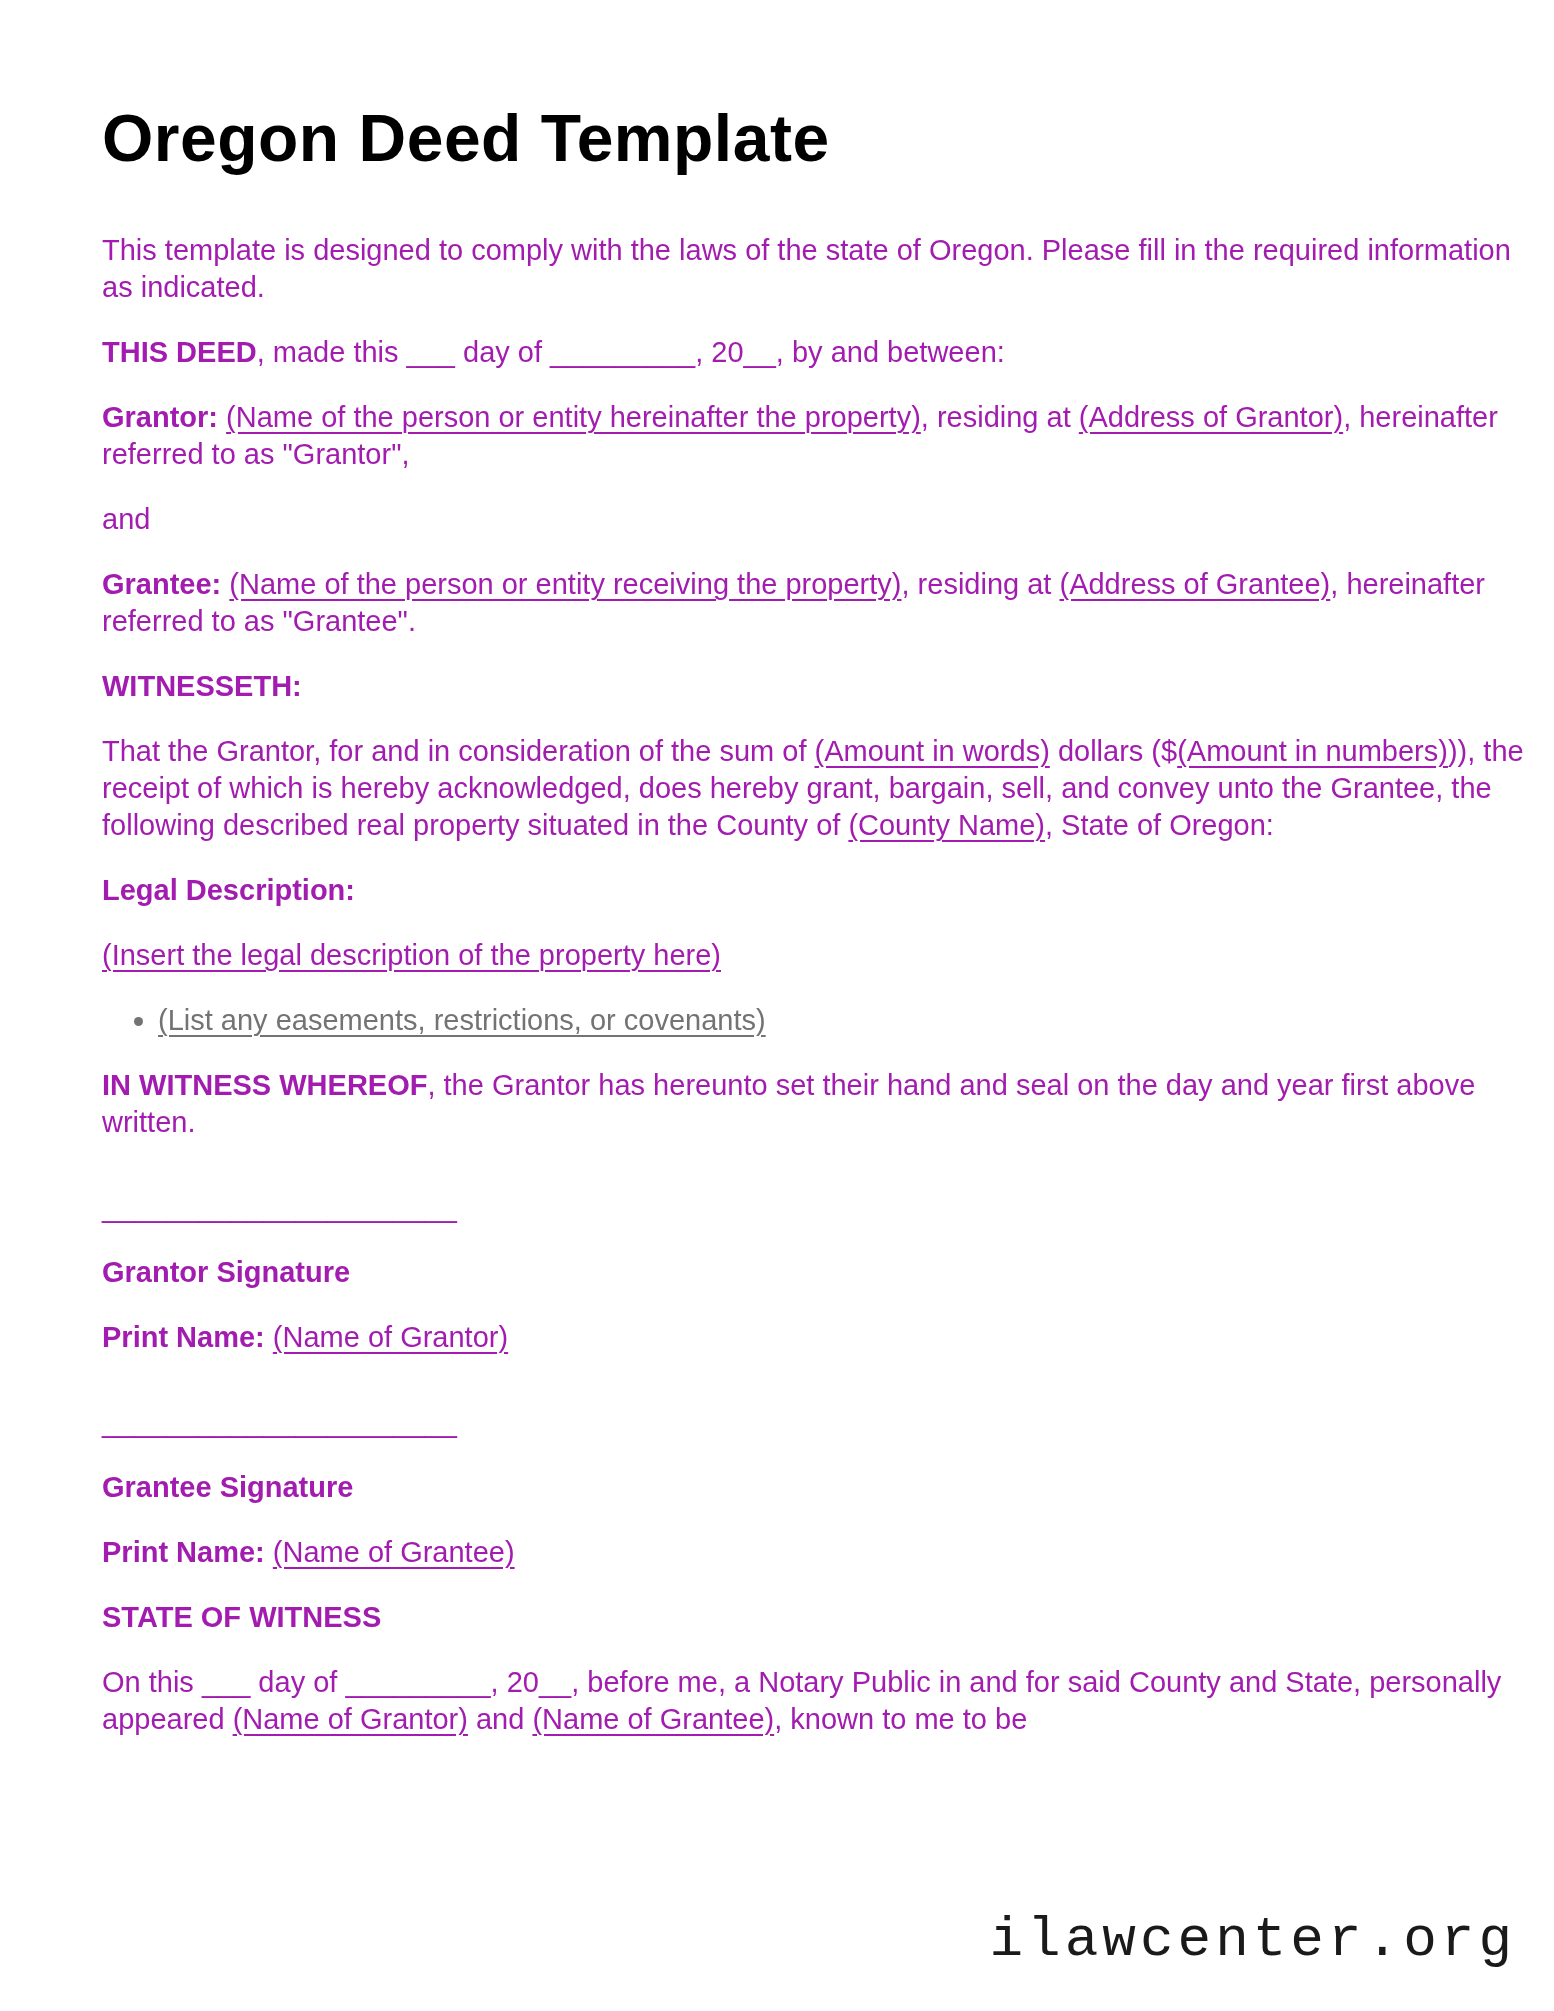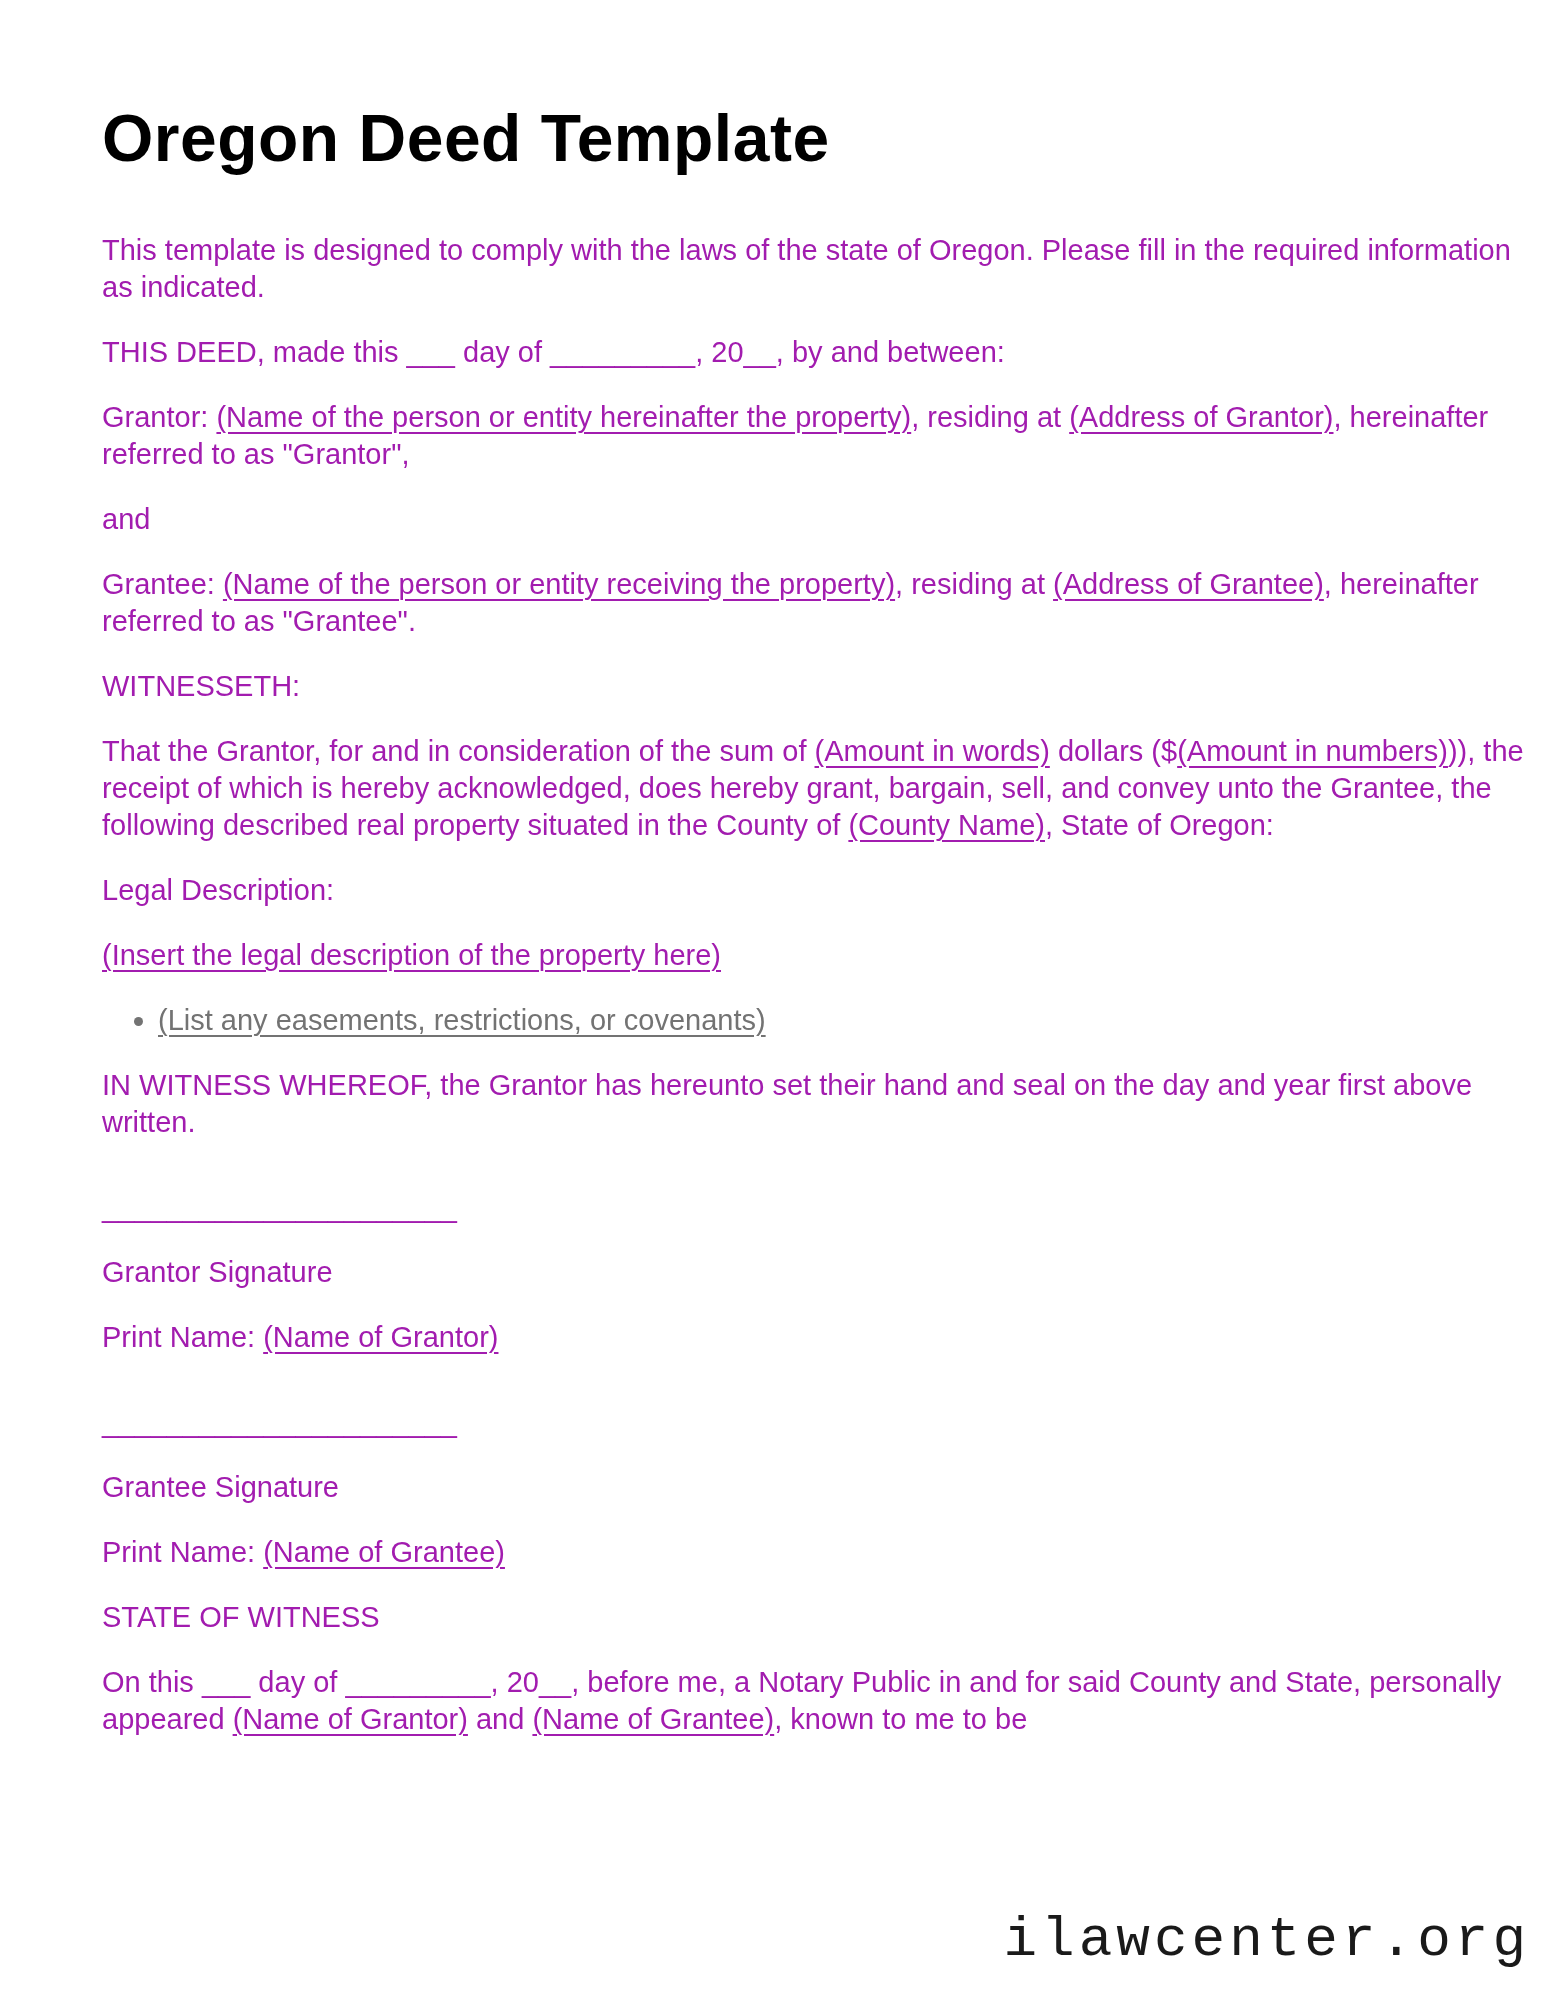--- a/index.html
+++ b/index.html
@@ -24,21 +24,21 @@
     letter-spacing: 0.5px;
     margin: 0 0 56px 0;
     color: #000000;
   }
   .deed-body p {
     font-size: 29px;
     line-height: 37px;
     margin: 28px 0;
     color: #a21caf;
   }
-  .deed-body strong { font-weight: 400; }
+  .deed-body strong { font-weight: 700; }
   .deed-body .u {
     text-decoration: underline;
     text-decoration-thickness: 2px;
     text-underline-offset: 5px;
   }
   .deed-body ul {
     margin: 28px 0;
     padding-left: 56px;
   }
   .deed-body ul li {
@@ -46,21 +46,21 @@
     line-height: 37px;
     color: #737373;
   }
   .deed-body p.sigline {
     margin-top: 48px;
     letter-spacing: 0;
   }
   .footer-brand {
     position: absolute;
     top: 1908px;
-    right: 60px;
+    right: 74px;
     font-family: "Liberation Mono", monospace;
     font-size: 56px;
     letter-spacing: 4px;
     color: #1a1a1a;
     white-space: nowrap;
   }
 </style>
 </head>
 <body>
 

